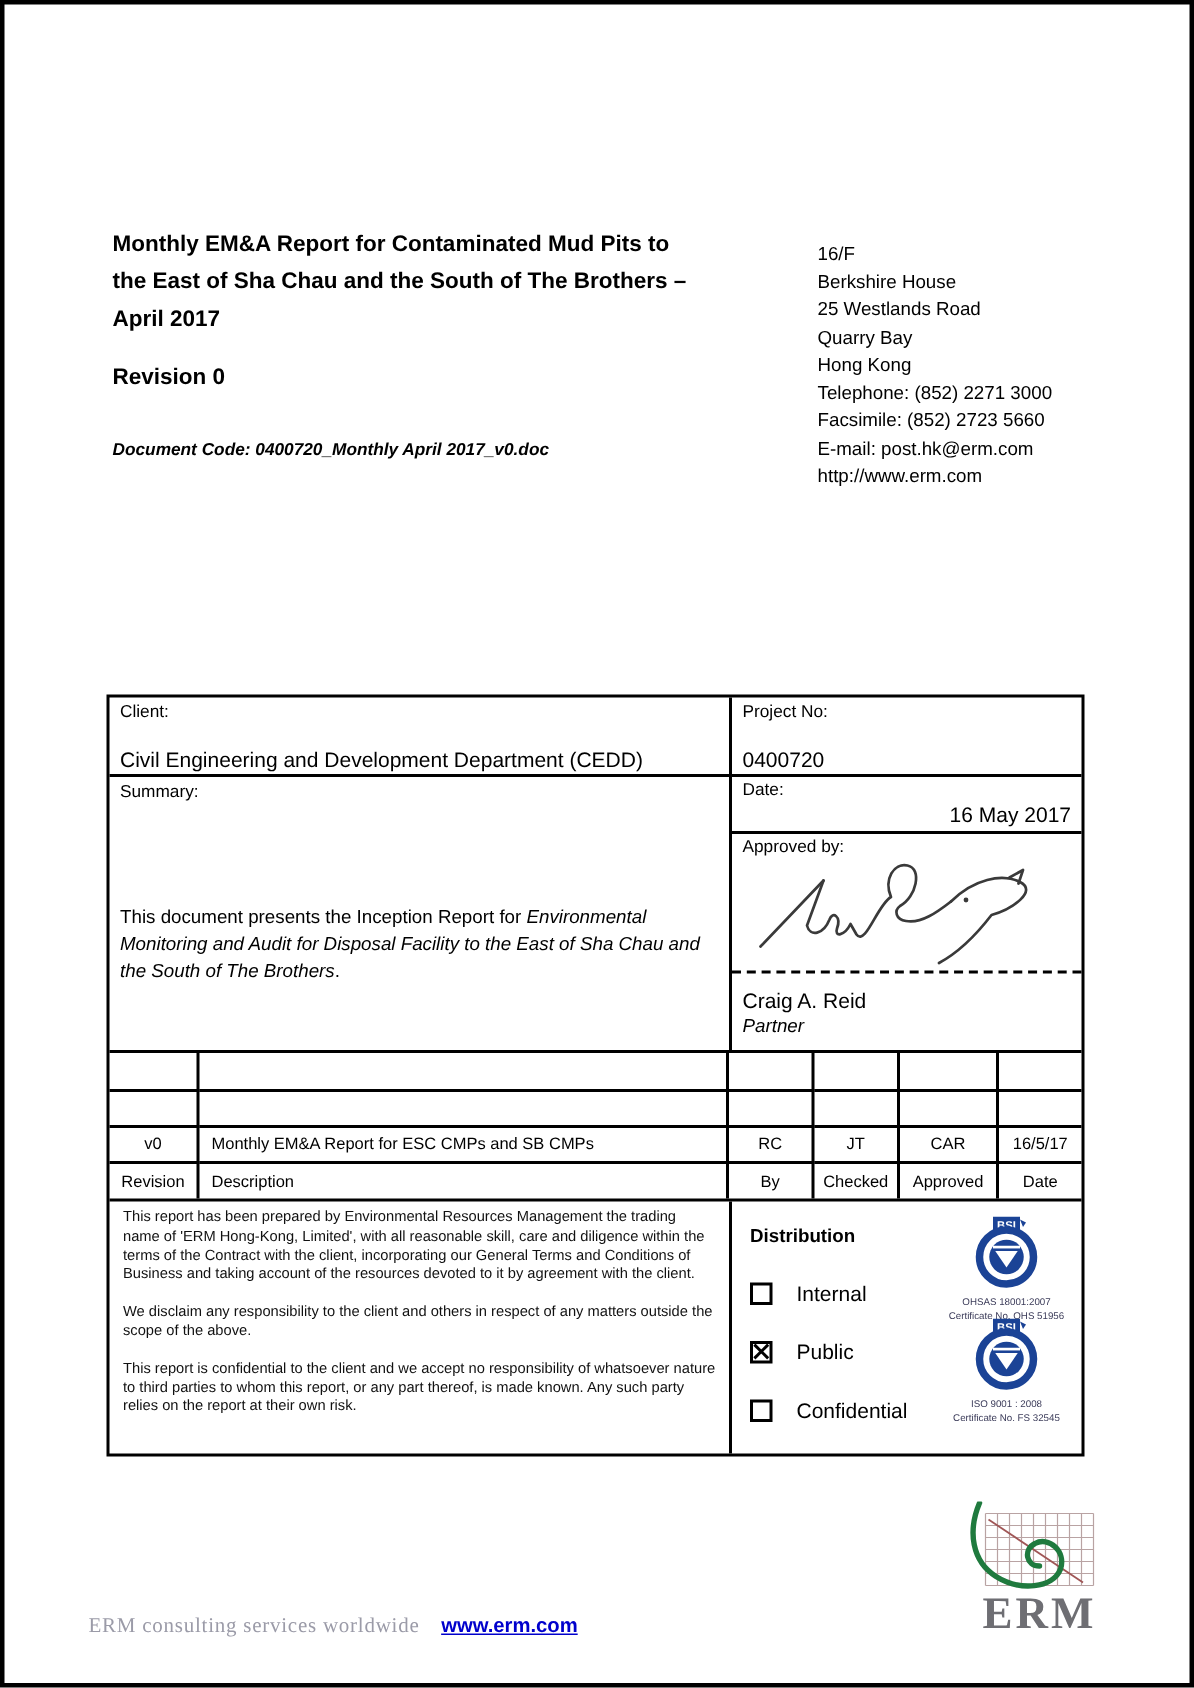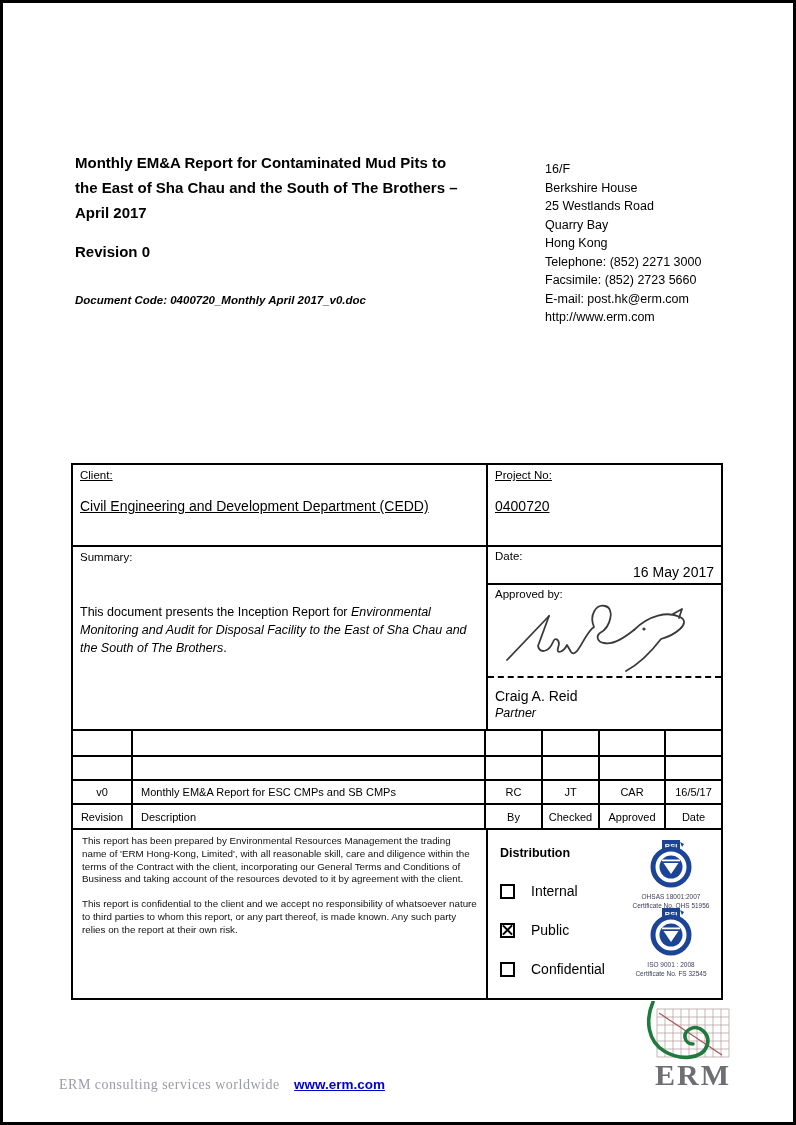--- a/index.html
+++ b/index.html
@@ -16,27 +16,27 @@
   .doc-code { margin-top:34px; font-size:11.5px; font-weight:bold; font-style:italic; }
 
   .company-block { position:absolute; left:542px; top:131px; width:238px; }
   .company-name { font-size:13px; font-weight:bold; line-height:18px; width:180px; }
   .company-address { margin-top:26px; }
   .addr-line { display:block; font-size:12.5px; line-height:18.5px; }
 
   
   .info-table { position:absolute; left:68px; top:460px; width:652px; border:2px solid #000; background:#fff; }
   .row { display:flex; border-bottom:2px solid #000; }
-  .rowA { height:82px;text-decoration:underline; }
+  .rowA { height:53px; }
   .rowB { height:184px; }
   .cell-left { width:415px; border-right:2px solid #000; padding:4px 7px; }
   .cell-right { flex:1; padding:4px 7px; }
   .small-label { font-size:11.5px; }
   .big-value { font-size:14px; margin-top:17px; }
-  .summary-par { margin-top:40px; font-size:12.5px; line-height:18px; width:398px; }
+  .summary-par { margin-top:68px; font-size:12.5px; line-height:18px; width:398px; }
   .rb-right { flex:1; display:flex; flex-direction:column; padding:0; }
   .date-cell { height:38px; border-bottom:2px solid #000; padding:3px 7px; }
   .date-value { font-size:14px; margin-top:2px;text-align:right; }
   .approved-cell { flex:1; padding:3px 7px 0 7px; position:relative; }
   .sig-svg { display:block; margin:2px auto 0 auto; }
   .sig-line { border-top:2px dashed #000; margin:0 -7px; }
   .approver-name { font-size:14px; margin-top:10px; }
   .approver-title { font-size:12.5px; font-style:italic; margin-top:2px; }
 
   
@@ -167,20 +167,21 @@
       <div class="rg-cell desc lastrow">Description</div>
       <div class="rg-cell lastrow">By</div>
       <div class="rg-cell lastrow">Checked</div>
       <div class="rg-cell lastrow">Approved</div>
       <div class="rg-cell lastcol lastrow">Date</div>
     </div>
 
     <div class="row rowD">
       <div class="disclaimer-cell">
         <div class="disclaimer-par">This report has been prepared by Environmental Resources Management the trading name of 'ERM Hong-Kong, Limited', with all reasonable skill, care and diligence within the terms of the Contract with the client, incorporating our General Terms and Conditions of Business and taking account of the resources devoted to it by agreement with the client.</div>
+        <div class="disclaimer-par">We disclaim any responsibility to the client and others in respect of any matters outside the scope of the above.</div>
         <div class="disclaimer-par">This report is confidential to the client and we accept no responsibility of whatsoever nature to third parties to whom this report, or any part thereof, is made known. Any such party relies on the report at their own risk.</div>
       </div>
       <div class="dist-cell">
         <div class="dist-label">Distribution</div>
 
         <div class="dist-option">
           <span class="checkbox"></span>
           <span class="dist-option-label">Internal</span>
         </div>
         <div class="dist-option">

